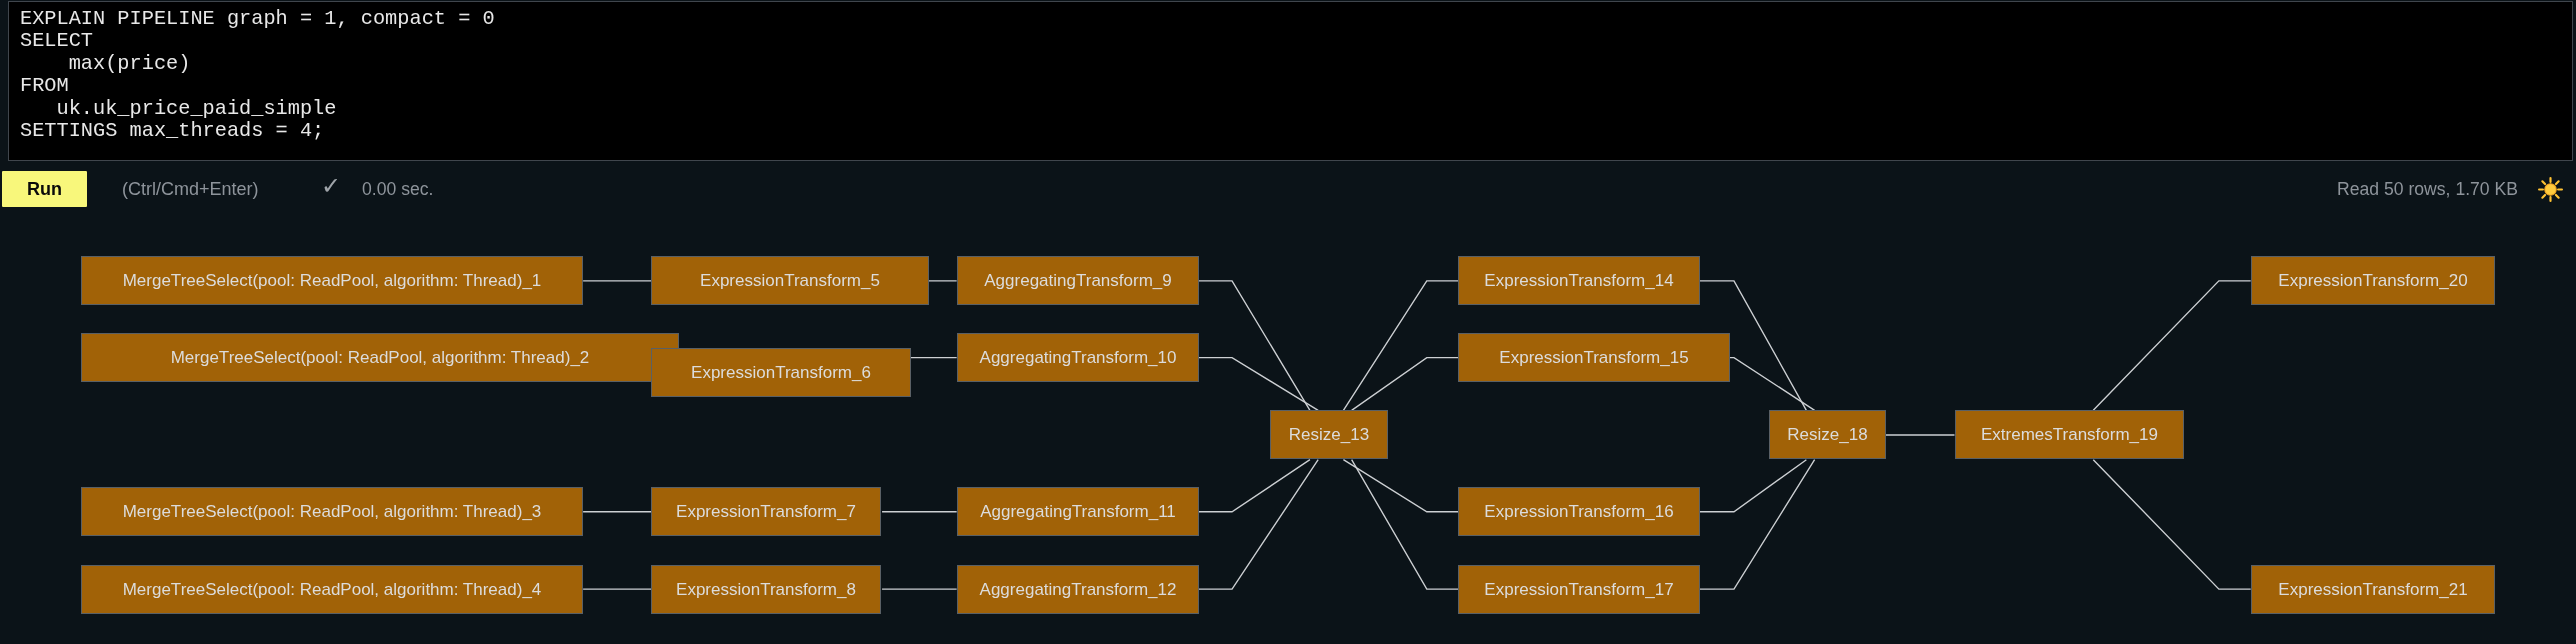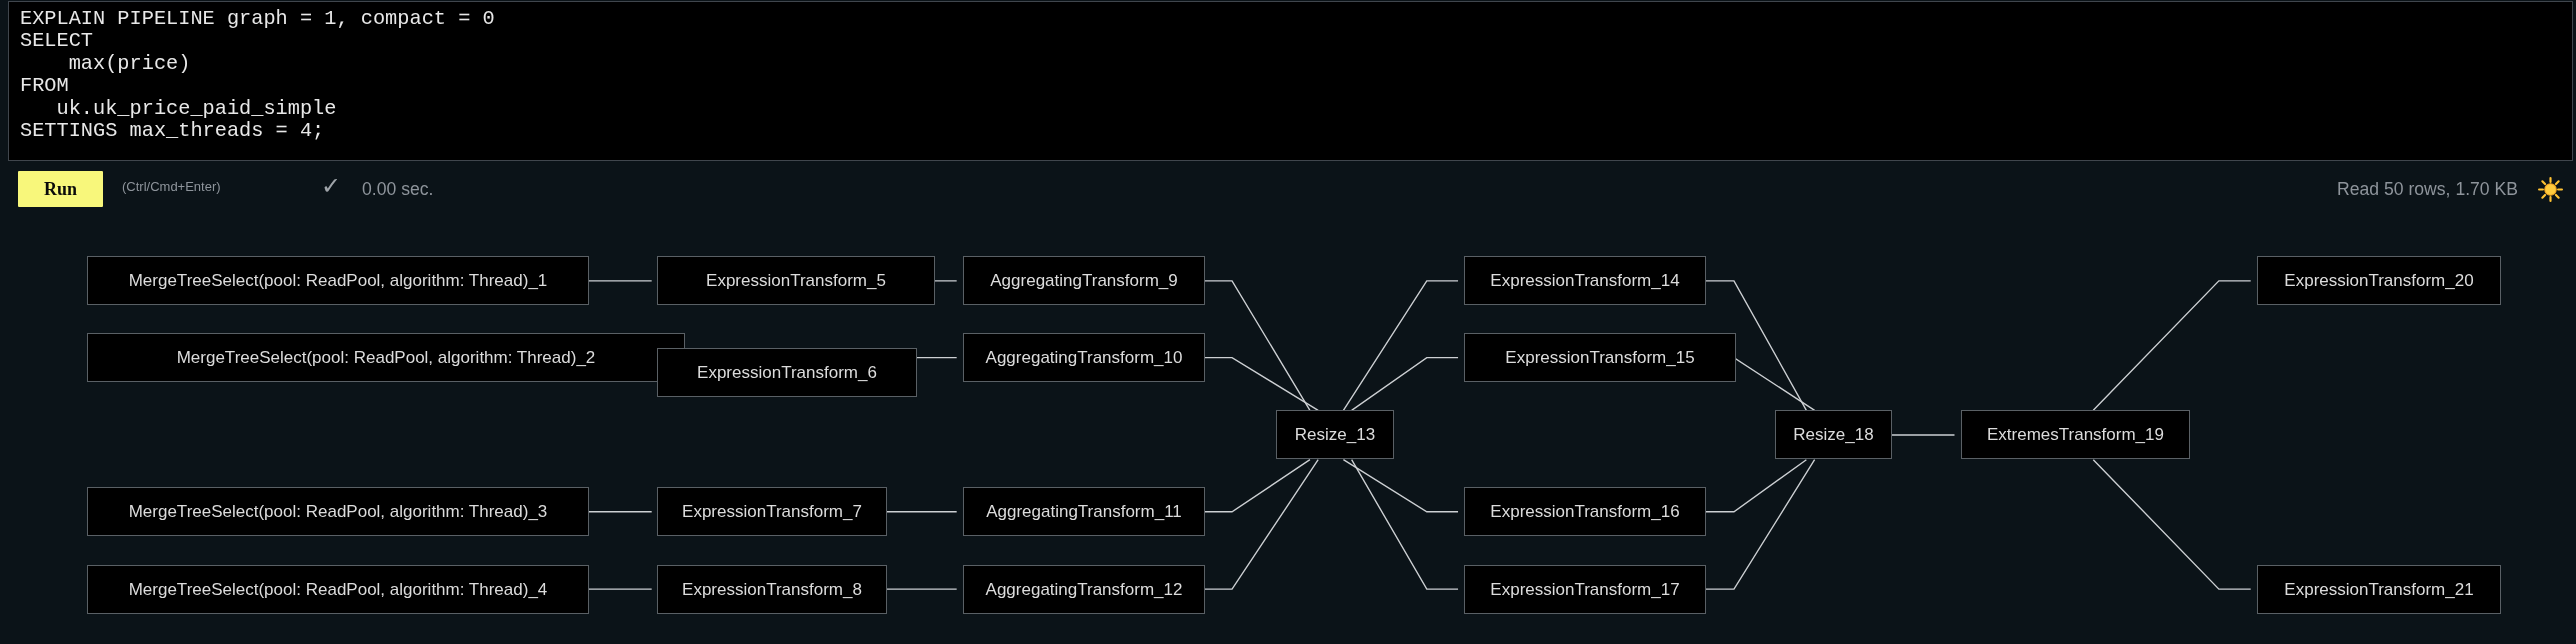--- a/index.html
+++ b/index.html
@@ -16,41 +16,40 @@
     padding:5.5px 0 0 11px;
   }
   .sql{
     font-family:"Liberation Mono",monospace;
     font-size:20.3px;line-height:22.5px;color:#e8e8e8;
     white-space:pre;
   }
 
   
   .run-btn{
-    position:absolute;left:18px;top:171px;width:85px;height:36px;
+    position:absolute;left:2px;top:171px;width:85px;height:36px;
     background:#f8f77b;color:#0a0a0a;border:none;border-radius:1.1px;
-    font-family:Liberation Serif, serif;font-size:18px;font-weight:bold;
+    font-family:Liberation Sans, sans-serif;font-size:18px;font-weight:bold;
     display:flex;align-items:center;justify-content:center;cursor:pointer;
   }
-  .hint{position:absolute;left:122px;top:179px;font-size:13px;color:#8e949b;}
+  .hint{position:absolute;left:122px;top:179px;font-size:18px;color:#8e949b;}
   .check{position:absolute;left:321px;top:172px;font-size:24px;color:#9fa4a9;}
   .elapsed{position:absolute;left:362px;top:179px;font-size:17.6px;color:#8e949b;}
   .stats{position:absolute;right:58px;top:179px;font-size:17.6px;color:#8e949b;text-align:right;}
   .sun{position:absolute;right:13px;top:177px;width:25px;height:25px;cursor:pointer;}
 
   
   .graph{position:absolute;left:0;top:0;width:2576px;height:644px;}
   .edges{position:absolute;left:0;top:0;}
   .edges polyline{fill:none;stroke:#cdd0d3;stroke-width:2.5;}
   .node{
     position:absolute;height:49px;box-sizing:border-box;
-    background:#000000;border:1.6px solid #5a6065;color:#dcdcdc;
+    background:#a16207;border:1.6px solid #5a6065;color:#dcdcdc;
     font-size:17px;display:flex;align-items:center;justify-content:center;
     white-space:nowrap;
-    margin-left:6px;
   }
   .n0{left:81px;top:256px;width:502px}
   .n1{left:81px;top:333px;width:598px}
   .n2{left:81px;top:487px;width:502px}
   .n3{left:81px;top:565px;width:502px}
   .n4{left:651px;top:256px;width:278px}
   .n5{left:651px;top:348px;width:260px}
   .n6{left:651px;top:487px;width:230px}
   .n7{left:651px;top:565px;width:230px}
   .n8{left:957px;top:256px;width:242px}

